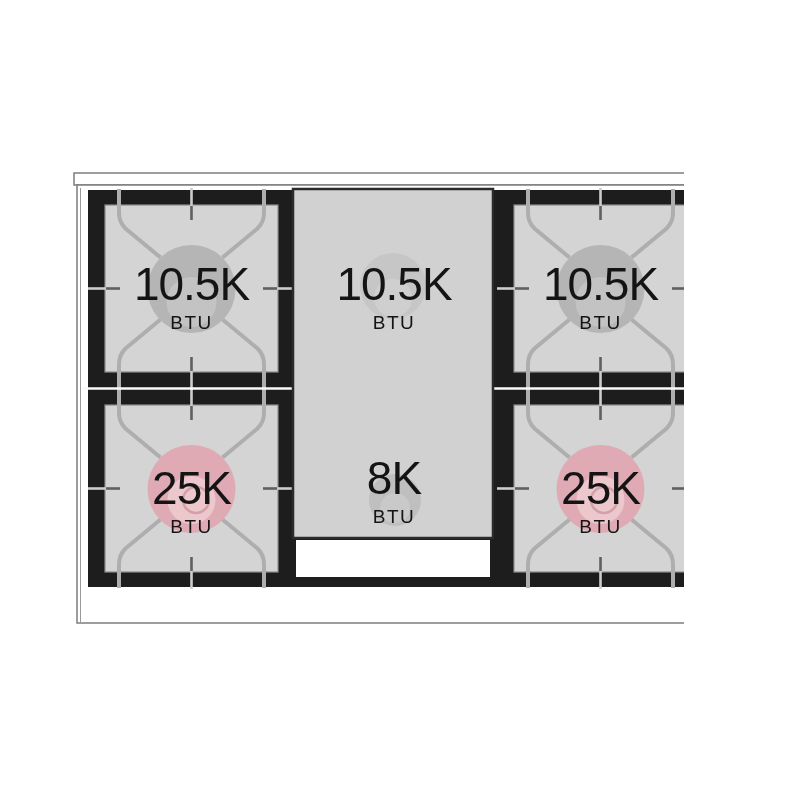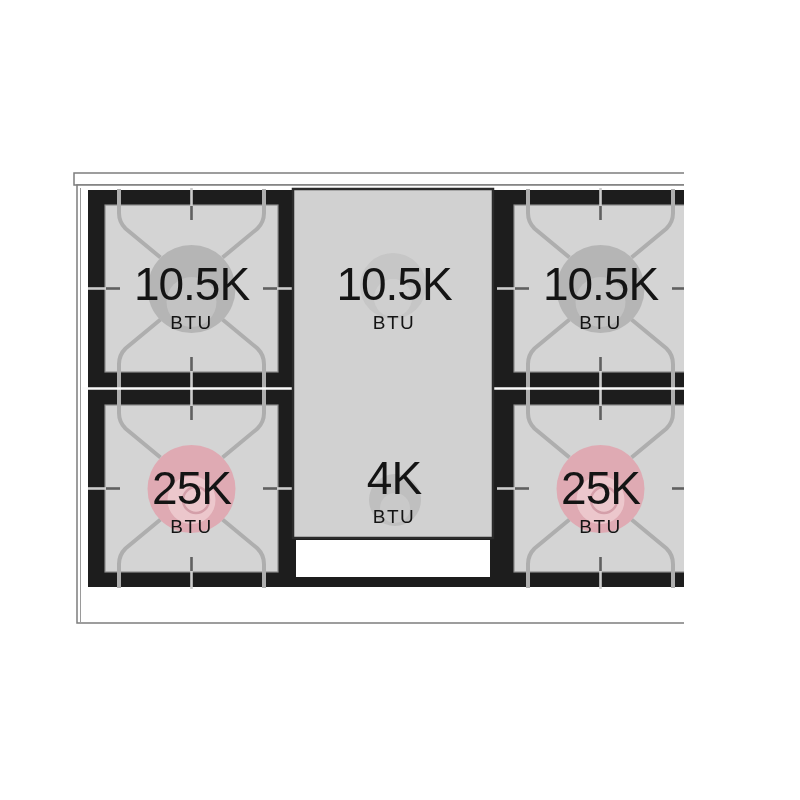--- a/index.html
+++ b/index.html
@@ -126,21 +126,21 @@
     <div class="btu-value">10.5K</div>
     <div class="btu-unit">BTU</div>
   </div>
 
   <div class="burner-label" style="left:191.5px; top:466px;">
     <div class="btu-value">25K</div>
     <div class="btu-unit">BTU</div>
   </div>
 
   <div class="burner-label" style="left:394px; top:456px;">
-    <div class="btu-value">4K</div>
+    <div class="btu-value">8K</div>
     <div class="btu-unit">BTU</div>
   </div>
 
   <div class="burner-label" style="left:600.5px; top:466px;">
     <div class="btu-value">25K</div>
     <div class="btu-unit">BTU</div>
   </div>
 
 </div>
 

